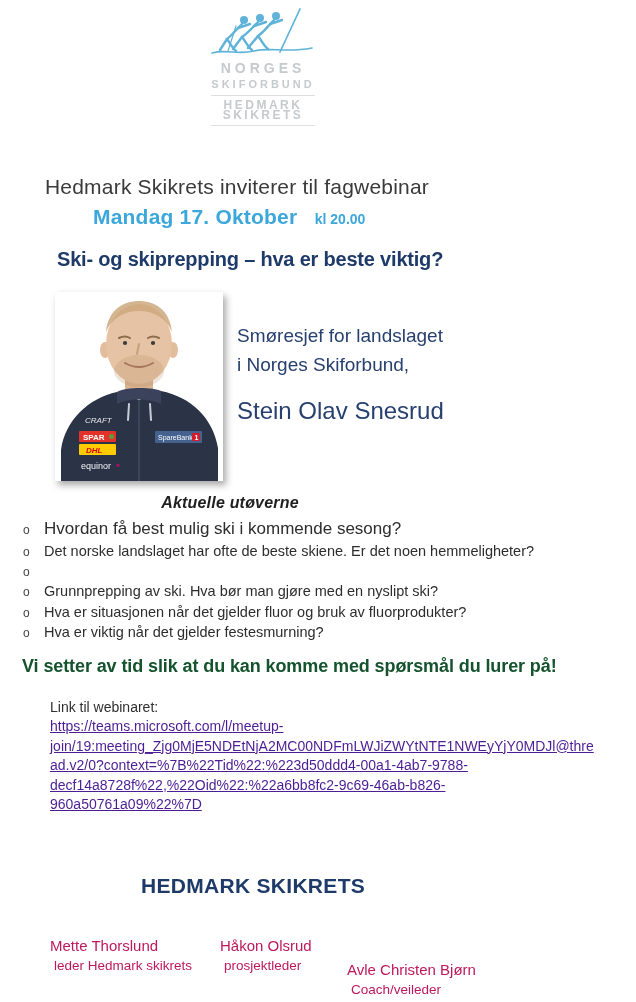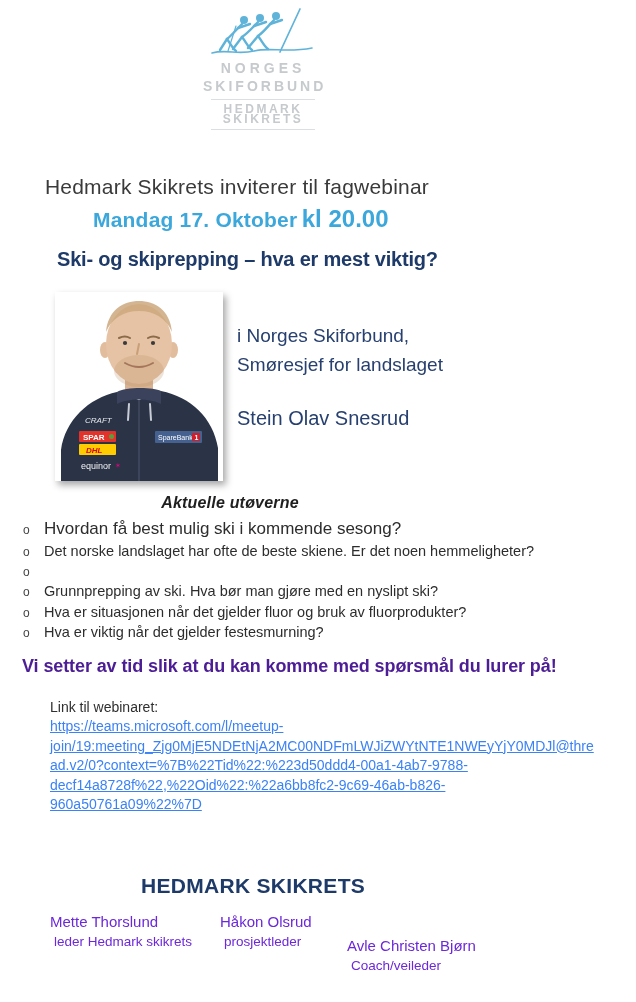--- a/index.html
+++ b/index.html
@@ -4,54 +4,54 @@
 <style>
   html,body{margin:0;padding:0;background:#ffffff;}
   .page{
     position:relative;width:636px;height:1002px;margin:0 auto;background:#fff;
     font-family:"Liberation Sans",sans-serif;overflow:hidden;
   }
   
   .logo-block{position:absolute;left:203px;top:6px;width:120px;text-align:center;}
   .logo-skiers{display:block;margin:0 auto;}
   .logo-org1{font-size:14px;letter-spacing:4px;color:#c6cacd;font-weight:700;margin-top:2px;}
-  .logo-org2{font-size:14px;letter-spacing:3px;color:#c6cacd;font-weight:700;margin-top:2px;}
+  .logo-org2{font-size:11px;letter-spacing:3px;color:#c6cacd;font-weight:700;margin-top:2px;}
   .logo-rule{border:none;border-top:1px solid #dcdfe1;margin:5px 8px 4px 8px;}
   .logo-region{font-size:12px;letter-spacing:2.5px;color:#c6cacd;font-weight:700;line-height:10px;}
   
   .title{position:absolute;left:45px;top:175px;font-size:21px;color:#3a3a3a;letter-spacing:.2px;white-space:nowrap;}
   .date-line{position:absolute;left:93px;top:205px;color:#3ba7db;font-weight:700;white-space:nowrap;}
   .date-main{font-size:21px;letter-spacing:.2px;}
-  .date-time{font-size:24px;margin-left:0;}
+  .date-time{font-size:14px;margin-left:13px;}
   .subject{position:absolute;left:57px;top:248px;font-size:20px;font-weight:700;color:#1e3a68;letter-spacing:-.2px;white-space:nowrap;}
   
   .photo{position:absolute;left:55px;top:292px;width:168px;height:189px;background:#eab308;
          box-shadow:3px 4px 7px rgba(0,0,0,.35);}
   .photo svg{display:block;}
   .speaker-text{position:absolute;left:237px;top:321px;color:#27406f;font-size:19px;line-height:29px;white-space:nowrap;}
-  .speaker-name{margin-top:25px;font-size:20px;}
+  .speaker-name{margin-top:17px;font-size:24px;}
   
   .q-heading{position:absolute;left:0;top:494px;width:460px;text-align:center;
              font-size:16px;font-weight:700;font-style:italic;color:#1f1f1f;letter-spacing:.2px;}
   .q-list{position:absolute;left:23px;top:517px;color:#2d2d2d;}
   .q-row{display:flex;align-items:baseline;line-height:19.5px;font-size:14.5px;}
   .q-row.large{font-size:17px;line-height:23px;}
   .q-bullet{width:21px;flex:0 0 21px;font-size:12px;color:#444;}
   .q-text{white-space:nowrap;}
   
-  .note{position:absolute;left:22px;top:656px;font-size:18px;font-weight:700;color:#4c1d95;letter-spacing:-.1px;white-space:nowrap;}
+  .note{position:absolute;left:22px;top:656px;font-size:18px;font-weight:700;color:#14532d;letter-spacing:-.1px;white-space:nowrap;}
   
   .link-label{position:absolute;left:50px;top:699px;font-size:14px;color:#2f2f2f;}
   .link-block{position:absolute;left:50px;top:717px;font-size:14px;line-height:19.5px;
-              color:#3b82f6;cursor:pointer;}
+              color:#4c1d95;cursor:pointer;}
   .link-line{text-decoration:underline;white-space:nowrap;}
   
   .footer-heading{position:absolute;left:0;top:874px;width:506px;text-align:center;
                   font-size:21px;font-weight:700;color:#1e3a68;letter-spacing:.3px;}
-  .contact{position:absolute;top:913px;color:#6d28d9;}
+  .contact{position:absolute;top:937px;color:#be185d;}
   .contact .c-name{font-size:15px;white-space:nowrap;}
   .contact .c-role{font-size:13.5px;margin-top:4px;margin-left:4px;white-space:nowrap;}
   .contact-1{left:50px;}
   .contact-2{left:220px;}
   .contact-3{left:347px;margin-top:24px;}
 </style>
 </head>
 <body>
 
 <div class="page">
@@ -89,21 +89,21 @@
     <div class="logo-region">HEDMARK</div>
     <div class="logo-region">SKIKRETS</div>
     <hr class="logo-rule">
   </div>
 
   <div class="title">Hedmark Skikrets inviterer til fagwebinar</div>
   <div class="date-line">
     <span class="date-main">Mandag 17. Oktober</span>
     <span class="date-time">kl 20.00</span>
   </div>
-  <div class="subject">Ski- og skiprepping – hva er mest viktig?</div>
+  <div class="subject">Ski- og skiprepping – hva er beste viktig?</div>
 
   <div class="photo">
     <svg width="168" height="189" viewBox="0 0 168 189">
       <rect x="0" y="0" width="168" height="189" fill="#ffffff"></rect>
 
       <rect x="70" y="78" width="28" height="28" rx="7" fill="#d9b291"></rect>
 
       <path d="M6,189 L6,158 C10,128 34,106 62,100 L84,108 L106,99 C136,105 158,126 163,156 L163,189 Z" fill="#2b3347"></path>
       <path d="M62,100 C70,95 98,95 106,99 L106,112 C95,106 73,106 62,112 Z" fill="#3a425c"></path>
       <path d="M84,108 L84,189" stroke="#3c4459" stroke-width="2"></path>
@@ -133,22 +133,22 @@
       <text x="26" y="177" font-family="Liberation Sans,sans-serif" font-size="9" fill="#f2f3f5">equinor</text>
       <text x="60" y="176" font-family="Liberation Sans,sans-serif" font-size="7" fill="#e5007d">✶</text>
       <rect x="100" y="139" width="47" height="12" fill="#44618f" rx="1"></rect>
       <text x="103" y="148" font-family="Liberation Sans,sans-serif" font-size="7" fill="#ffffff">SpareBank</text>
       <rect x="137" y="141" width="8" height="8" fill="#d21e2b"></rect>
       <text x="139.5" y="148" font-family="Liberation Sans,sans-serif" font-size="7" font-weight="bold" fill="#ffffff">1</text>
     </svg>
   </div>
 
   <div class="speaker-text">
+    <div>Smøresjef for landslaget</div>
     <div>i Norges Skiforbund,</div>
-    <div>Smøresjef for landslaget</div>
     <div class="speaker-name">Stein Olav Snesrud</div>
   </div>
 
   <div class="q-heading">Aktuelle utøverne</div>
   <div class="q-list">
     <div class="q-row large">
       <span class="q-bullet">o</span>
       <span class="q-text">Hvordan få best mulig ski i kommende sesong?</span>
     </div>
     <div class="q-row">

